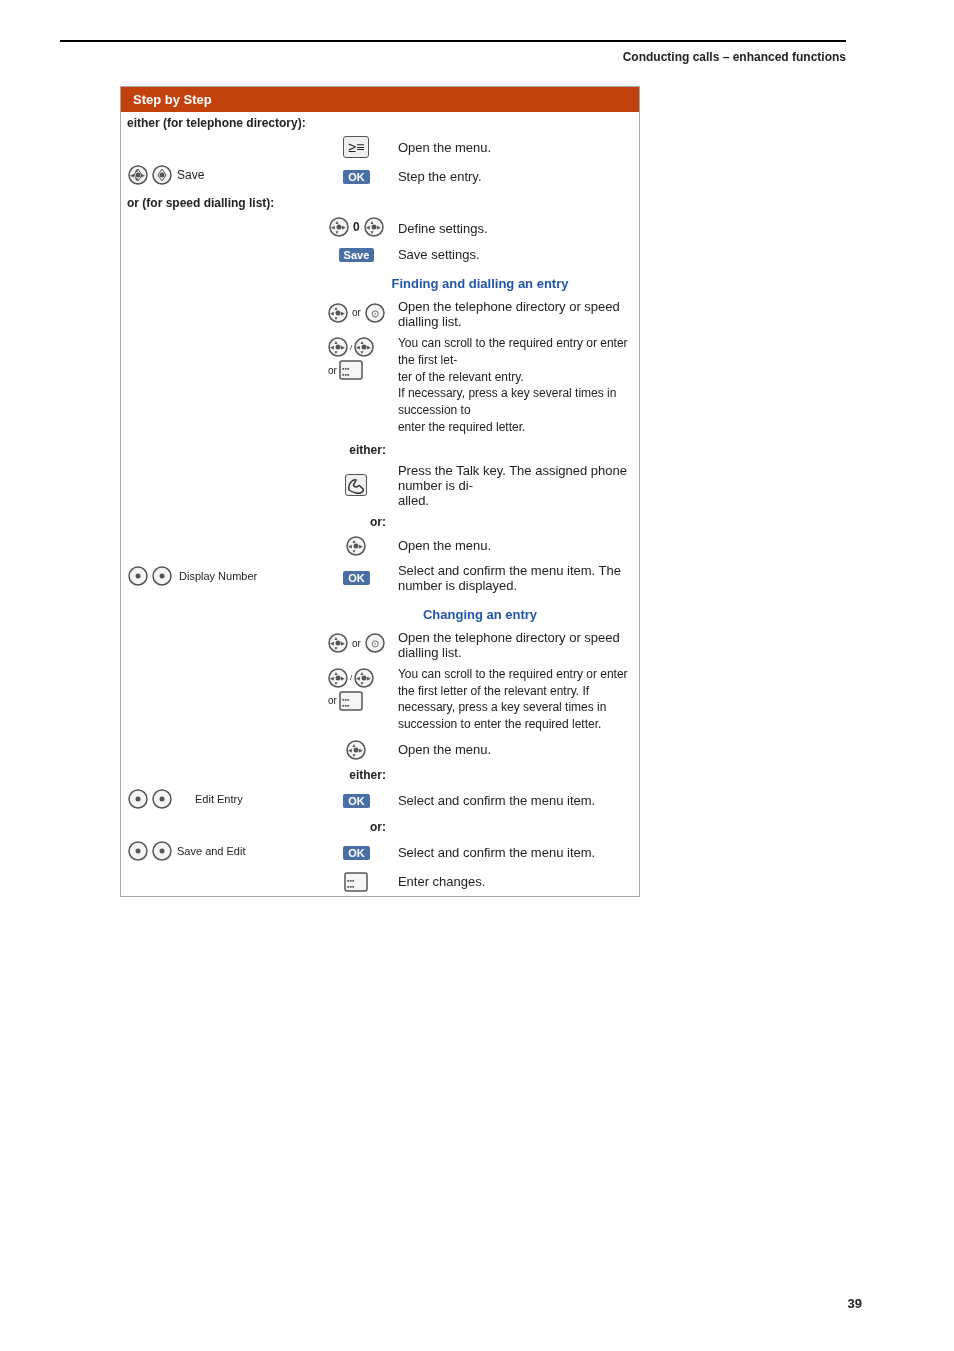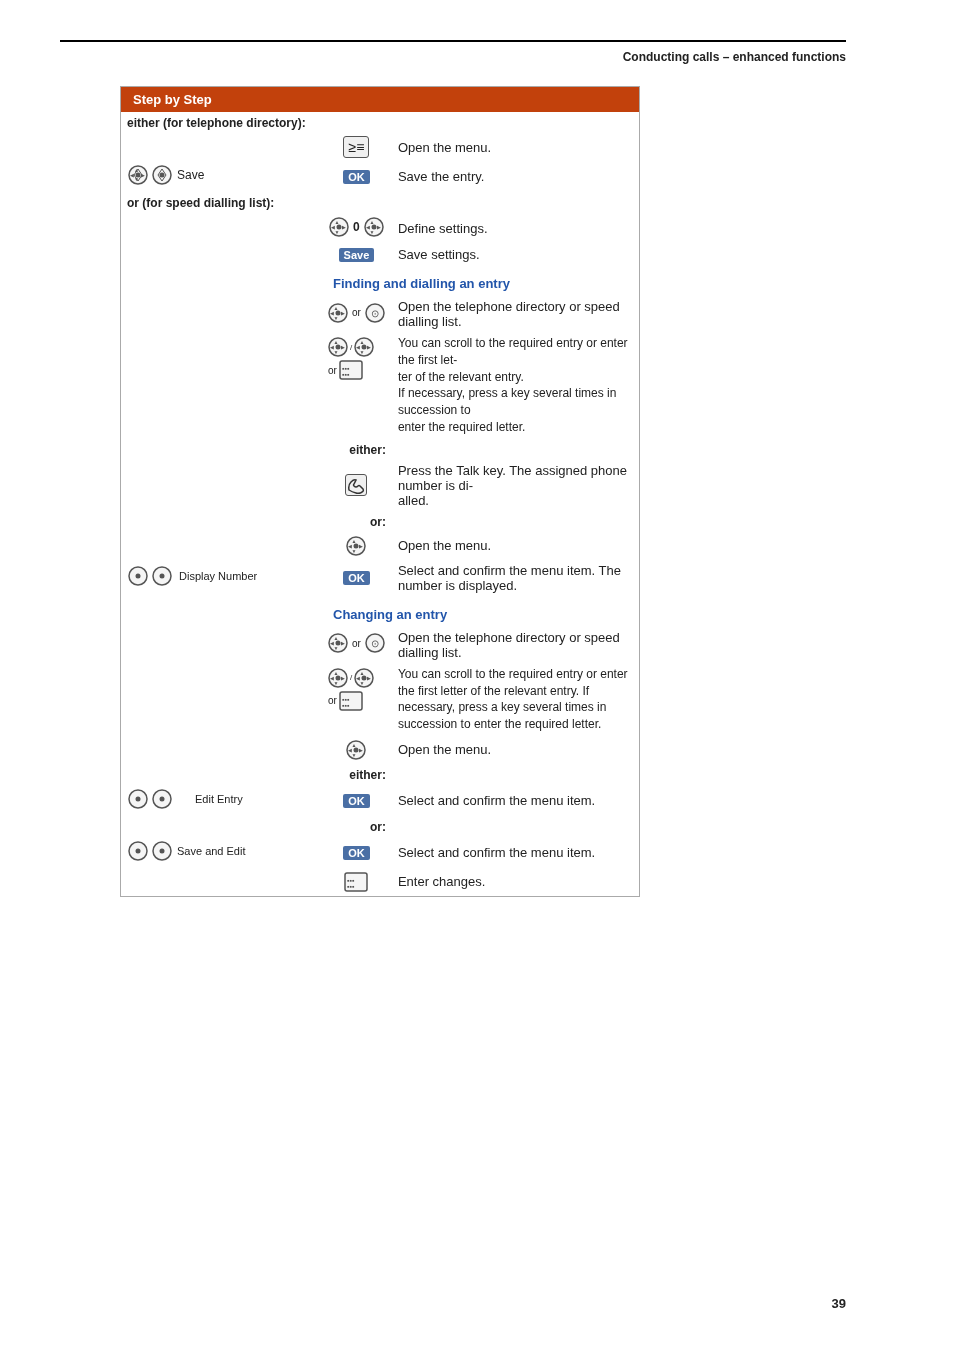--- a/index.html
+++ b/index.html
@@ -59,20 +59,21 @@
       text-align: center;
     }
     .col-right {
       padding-left: 6px;
     }
     .section-heading {
       font-weight: bold;
       color: #2255aa;
       font-size: 13px;
       padding: 8px 6px 2px 6px;
+      text-align: center;
     }
     .ok-btn {
       background: #4a6fa5;
       color: #fff;
       font-size: 11px;
       font-weight: bold;
       padding: 1px 5px;
       border-radius: 2px;
       display: inline-block;
     }
@@ -118,21 +119,21 @@
       text-align: right;
     }
     .or-label {
       font-weight: bold;
       font-size: 12px;
       text-align: right;
     }
     .page-number {
       position: absolute;
       bottom: 40px;
-      right: 60px;
+      right: 44px;
       font-weight: bold;
       font-size: 13px;
     }
 
     
     .svg-icon { display: inline-block; vertical-align: middle; }
 
     
     .icon-row {
       display: inline-flex;
@@ -194,21 +195,21 @@
                 <polygon points="11,5 15,11 11,17 7,11" fill="none" stroke="#555" stroke-width="1"></polygon>
                 <circle cx="11" cy="11" r="2.5" fill="#555"></circle>
               </svg>
               <span style="font-size:12px; margin: 0 2px;">Save</span>
             </span>
           </td>
           <td class="col-icon">
             <span class="ok-btn">OK</span>
           </td>
           <td class="col-right">
-            <span>Save the entry.</span>
+            <span>Step the entry.</span>
           </td>
         </tr>
 
         <tr>
           <td class="col-left" colspan="2">
             <span class="label-bold">or (for speed dialling list):</span>
           </td>
           <td class="col-right"></td>
         </tr>
 

